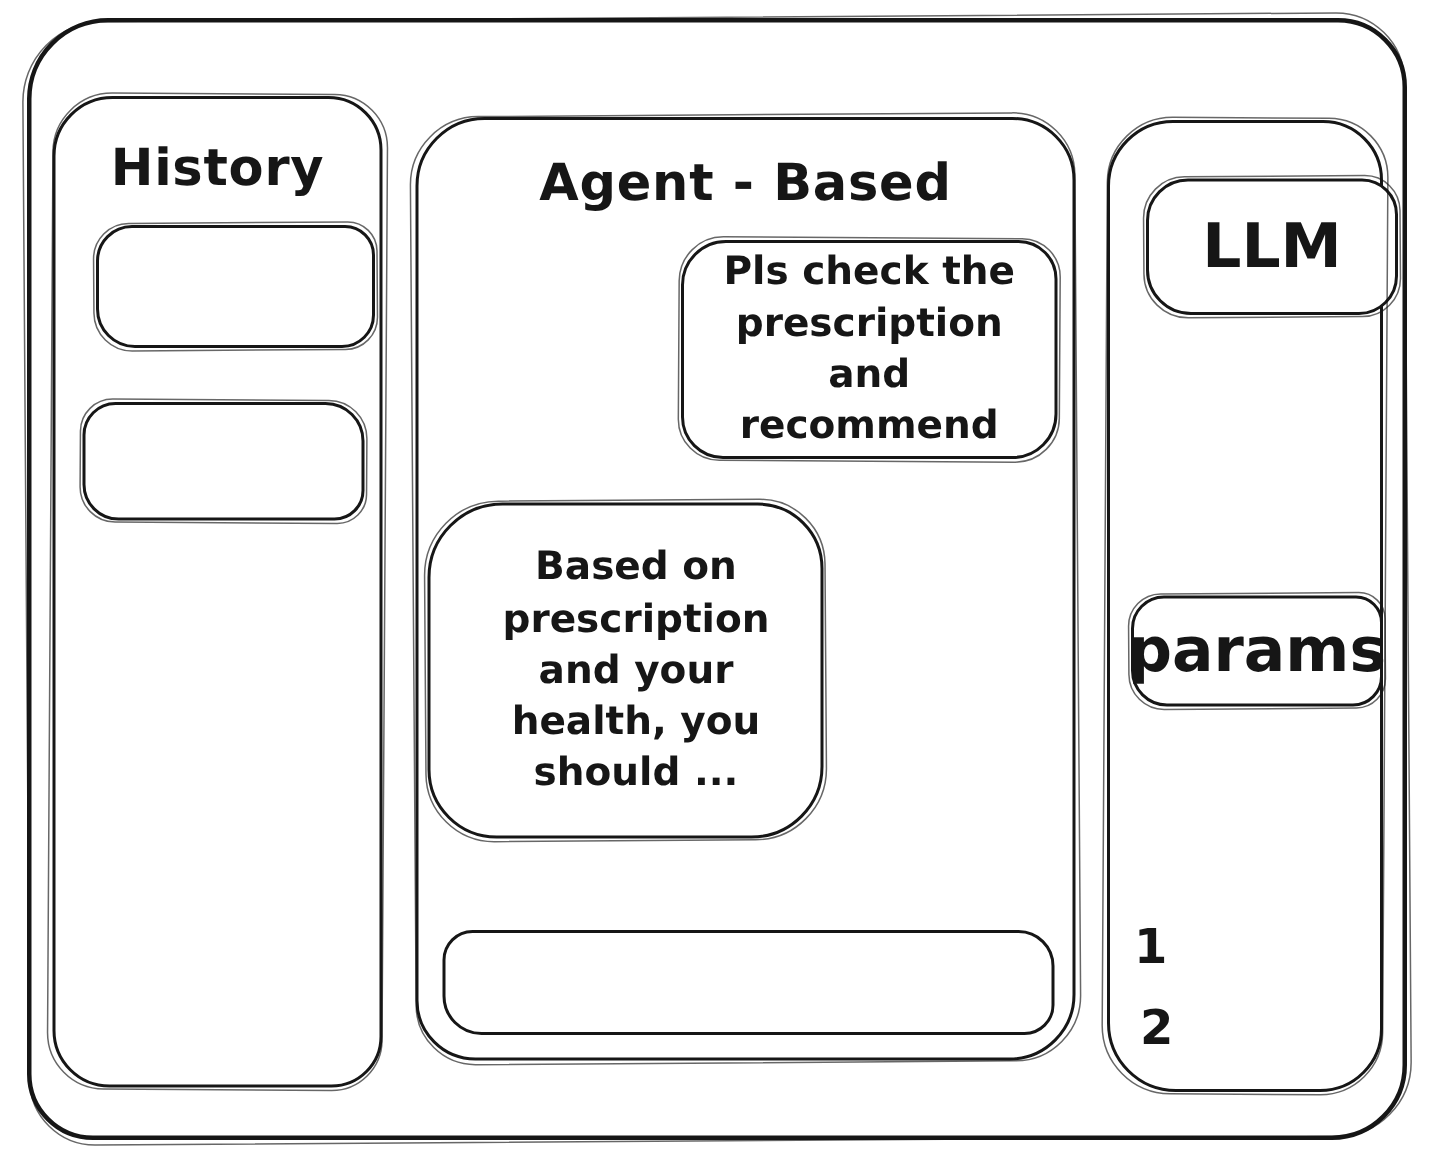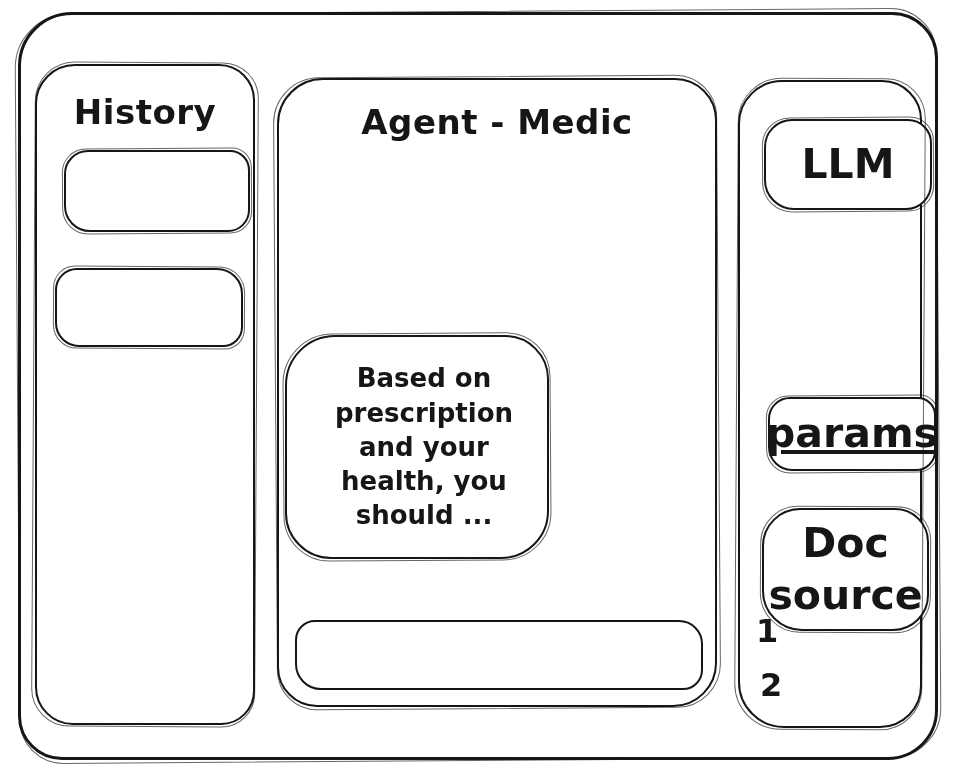--- a/index.html
+++ b/index.html
@@ -88,40 +88,40 @@
   <div class="sk ghost-ccw" style="left:27px; top:84px; width:186px; height:82px; border-radius:24px 20px 22px 26px; cursor:pointer;">
     <span></span>
   </div>
 
   <div class="sk" style="left:18px; top:202px; width:188px; height:79px; border-radius:22px 26px 20px 24px; cursor:pointer;">
     <span></span>
   </div>
 </div>
 
 <div class="sk ghost-ccw" style="left:277px; top:78px; width:440px; height:629px; border-radius:46px 42px 44px 40px;">
-  <div class="label" style="top:22px; font-size:34px;">Agent - Medic</div>
+  <div class="label" style="top:22px; font-size:34px;">Agent - Based</div>
 
+  <div class="sk bubble" style="left:175px; top:80px; width:251px; height:146px; border-radius:30px 26px 30px 28px;">
+    <span>Pls check the prescription and recommend</span>
+  </div>
 
   <div class="sk bubble ghost-ccw" style="left:6px; top:255px; width:264px; height:224px; border-radius:50px 44px 48px 46px;padding-left:24px;">
     <span>Based on prescription and your health, you should ...</span>
   </div>
 
   <input id="chat-input" type="text" style="left: 16px; top: 540px; width: 408px; height: 70px;" placeholder="">
 </div>
 
 <div class="sk" style="left:738px; top:80px; width:184px; height:648px; border-radius:44px 40px 42px 46px;">
 
   <div class="sk toolbtn ghost-ccw" style="left:12px; top:37px; width:168px; height:91px; border-radius:28px 24px 26px 30px;">
     <span>LLM</span>
   </div>
 
 
-  <div class="sk toolbtn ghost-ccw" style="left:16px; top:315px; width:168px; height:74px; border-radius:22px 18px 20px 24px;text-decoration:underline;">
+  <div class="sk toolbtn ghost-ccw" style="left:2px; top:315px; width:168px; height:74px; border-radius:22px 18px 20px 24px;">
     <span>params</span>
   </div>
 
-  <div class="sk toolbtn" style="left:10px; top:426px; width:167px; height:123px; border-radius:38px 34px 36px 40px; white-space:normal; padding:4px 14px;">
-    <span>Doc source</span>
-  </div>
 
   <div class="listnum" style="left:16px; top:530px;">1</div>
   <div class="listnum" style="left:20px; top:584px;">2</div>
 </div>
 
 </body></html>

